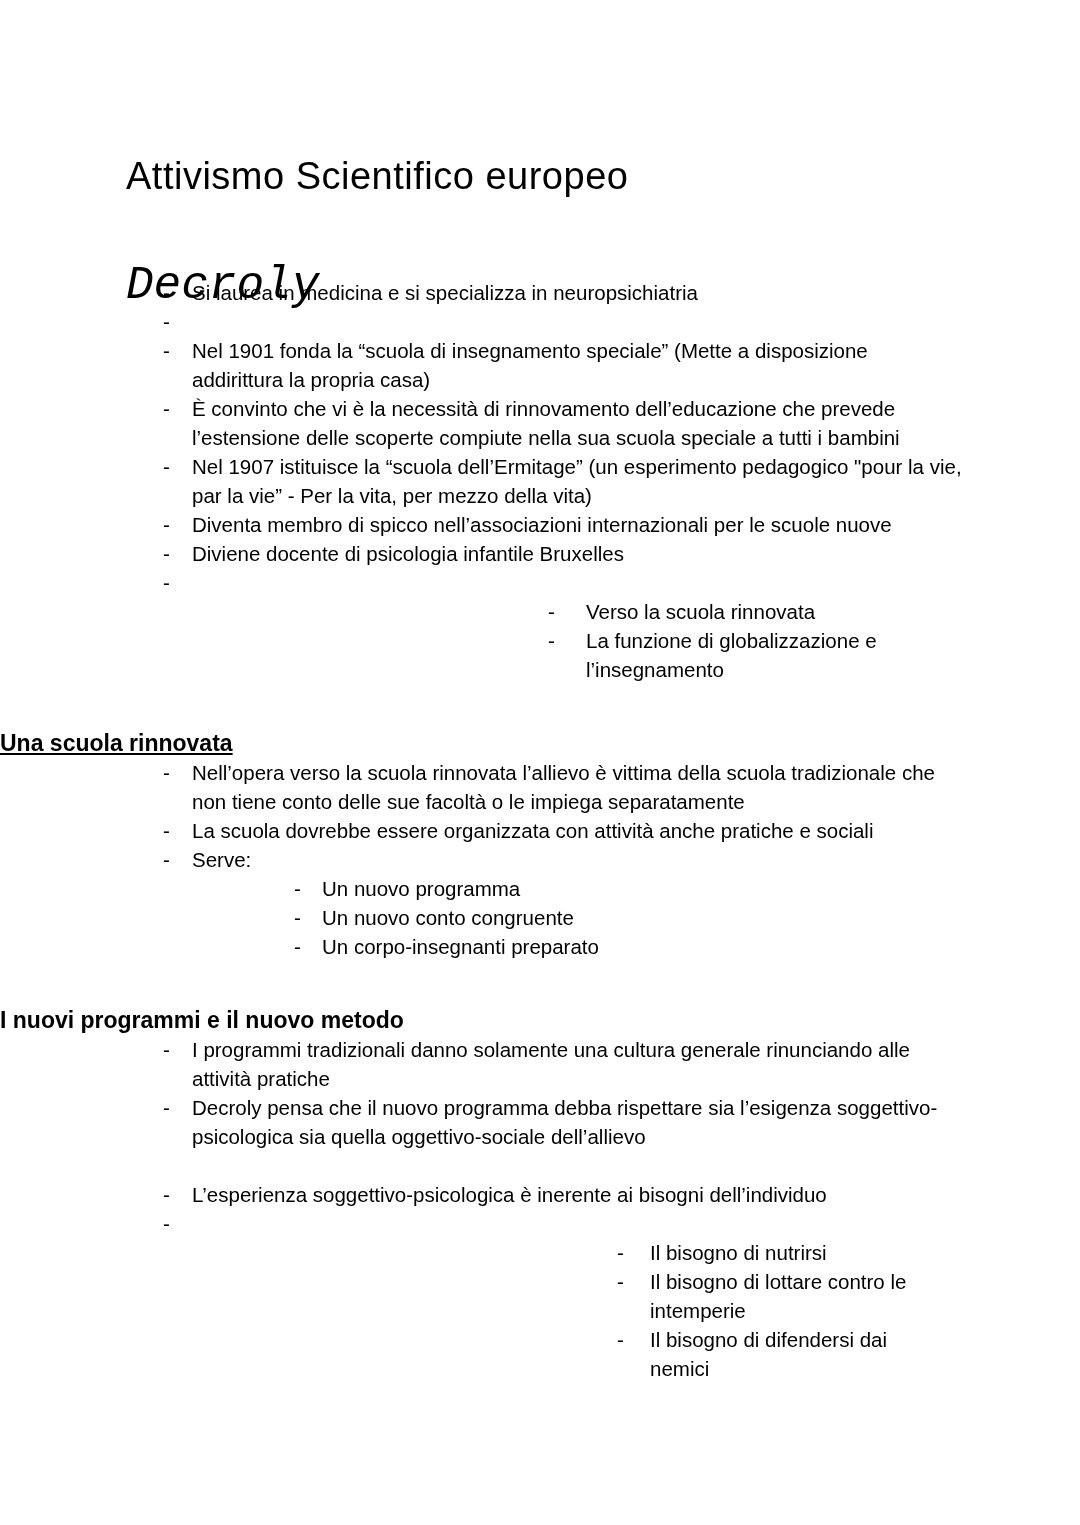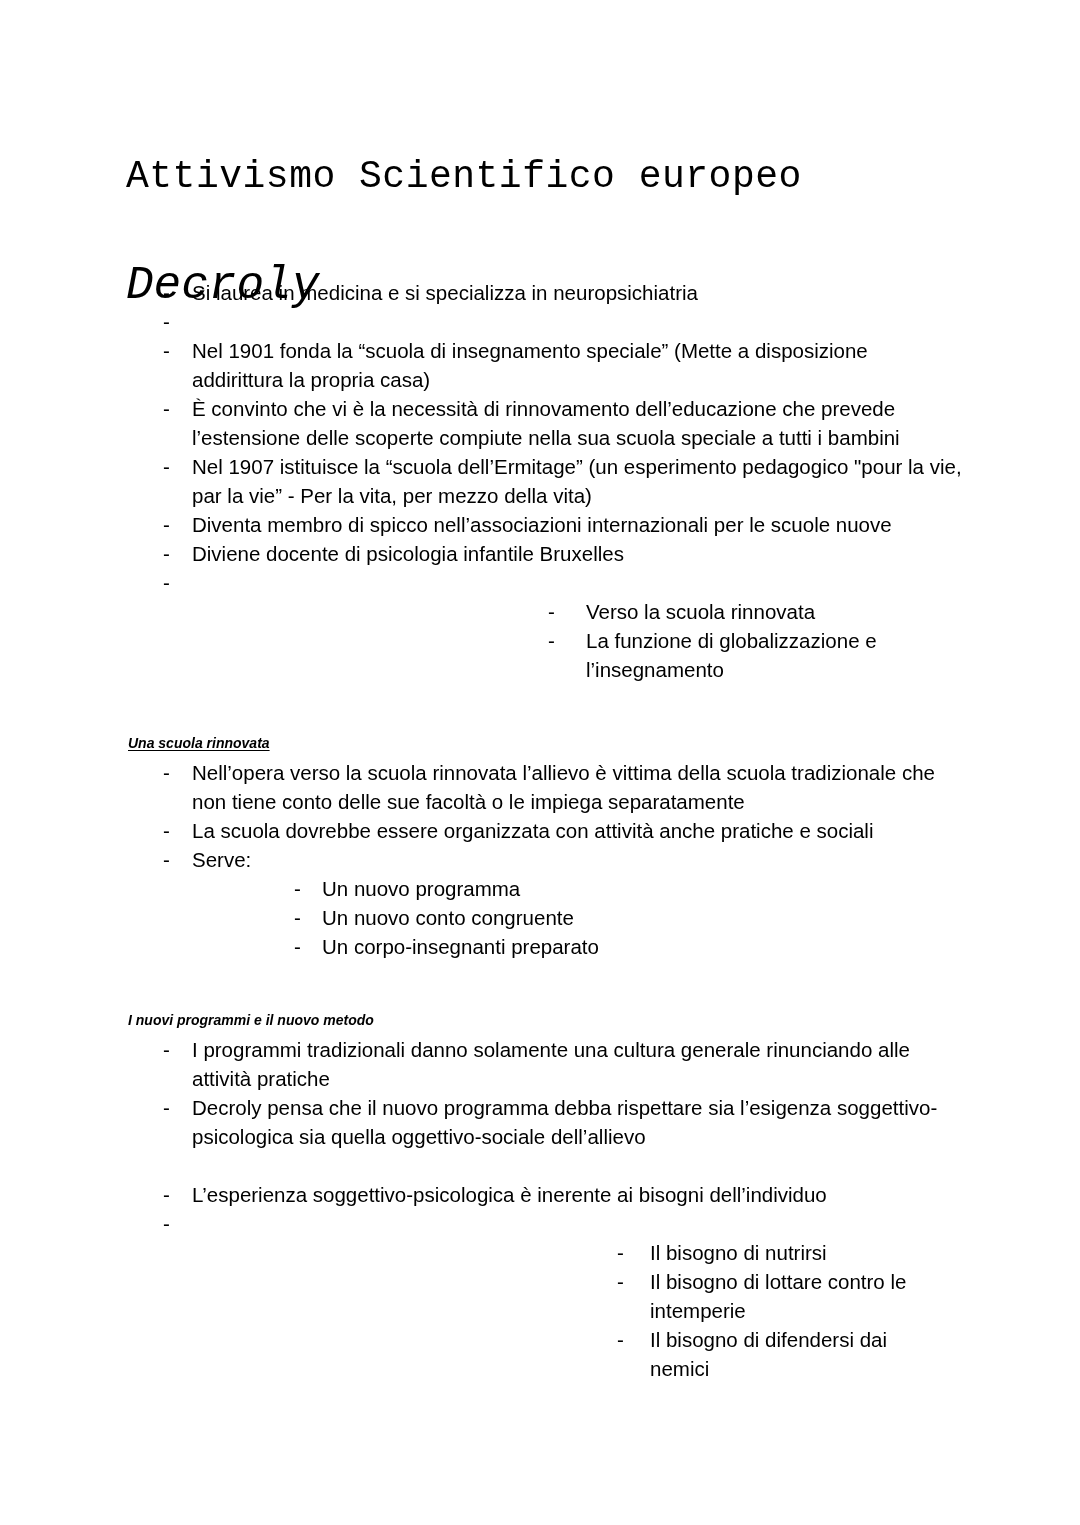--- a/index.html
+++ b/index.html
@@ -22,21 +22,21 @@
     inset: 0;
     background: #ffffff;
     padding: 0;
   }
 
   
   .doc-title {
     position: absolute;
     left: 126px;
     top: 131px;
-    font-family: Liberation Mono, monospace;
+    font-family: Liberation Sans, sans-serif;
     font-size: 38px;
     font-weight: 400;
     letter-spacing: 0.5px;
     line-height: 1.1;
     white-space: nowrap;
   }
 
   .doc-subtitle {
     position: absolute;
     left: 126px;
@@ -51,26 +51,24 @@
 
   
   .content {
     position: absolute;
     left: 0;
     top: 278px;
     width: 1080px;
   }
 
   .section-heading {
-    font-size: 14px;
+    font-size: 23px;
     font-weight: bold;
-    font-style: italic;
     line-height: 29px;
     margin: 0;
-    padding-left: 128px;
     white-space: nowrap;
   }
   .section-heading.underlined > span {
     text-decoration: underline;
     text-underline-offset: 2px;
   }
 
   
   .bullet {
     display: flex;

